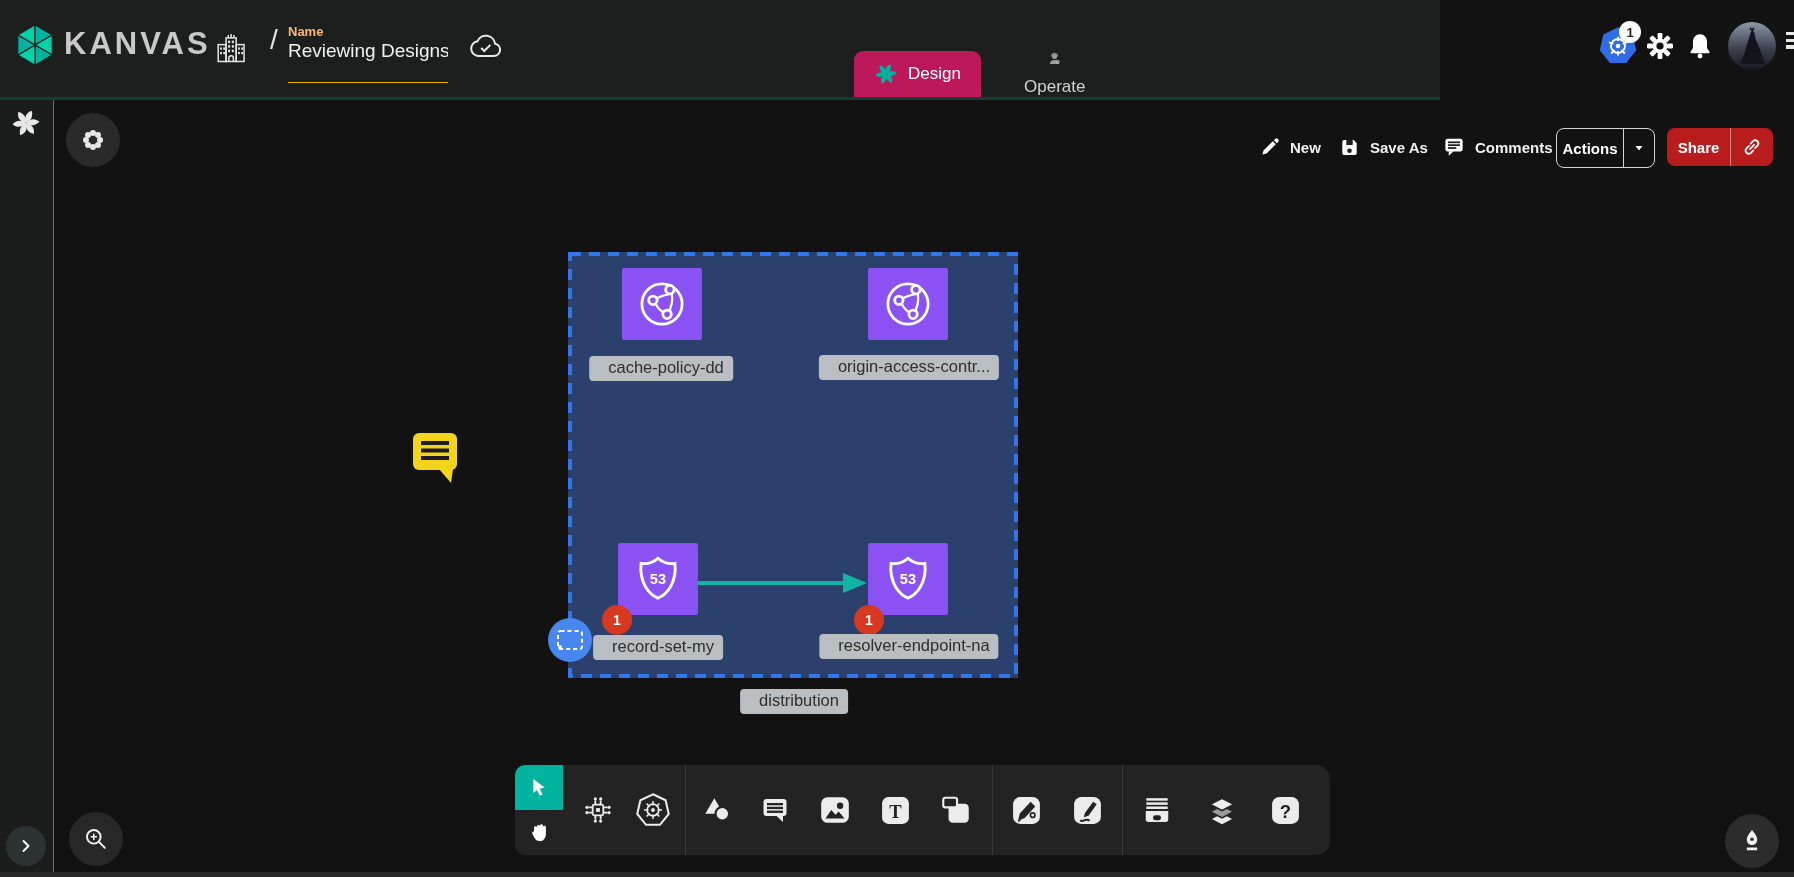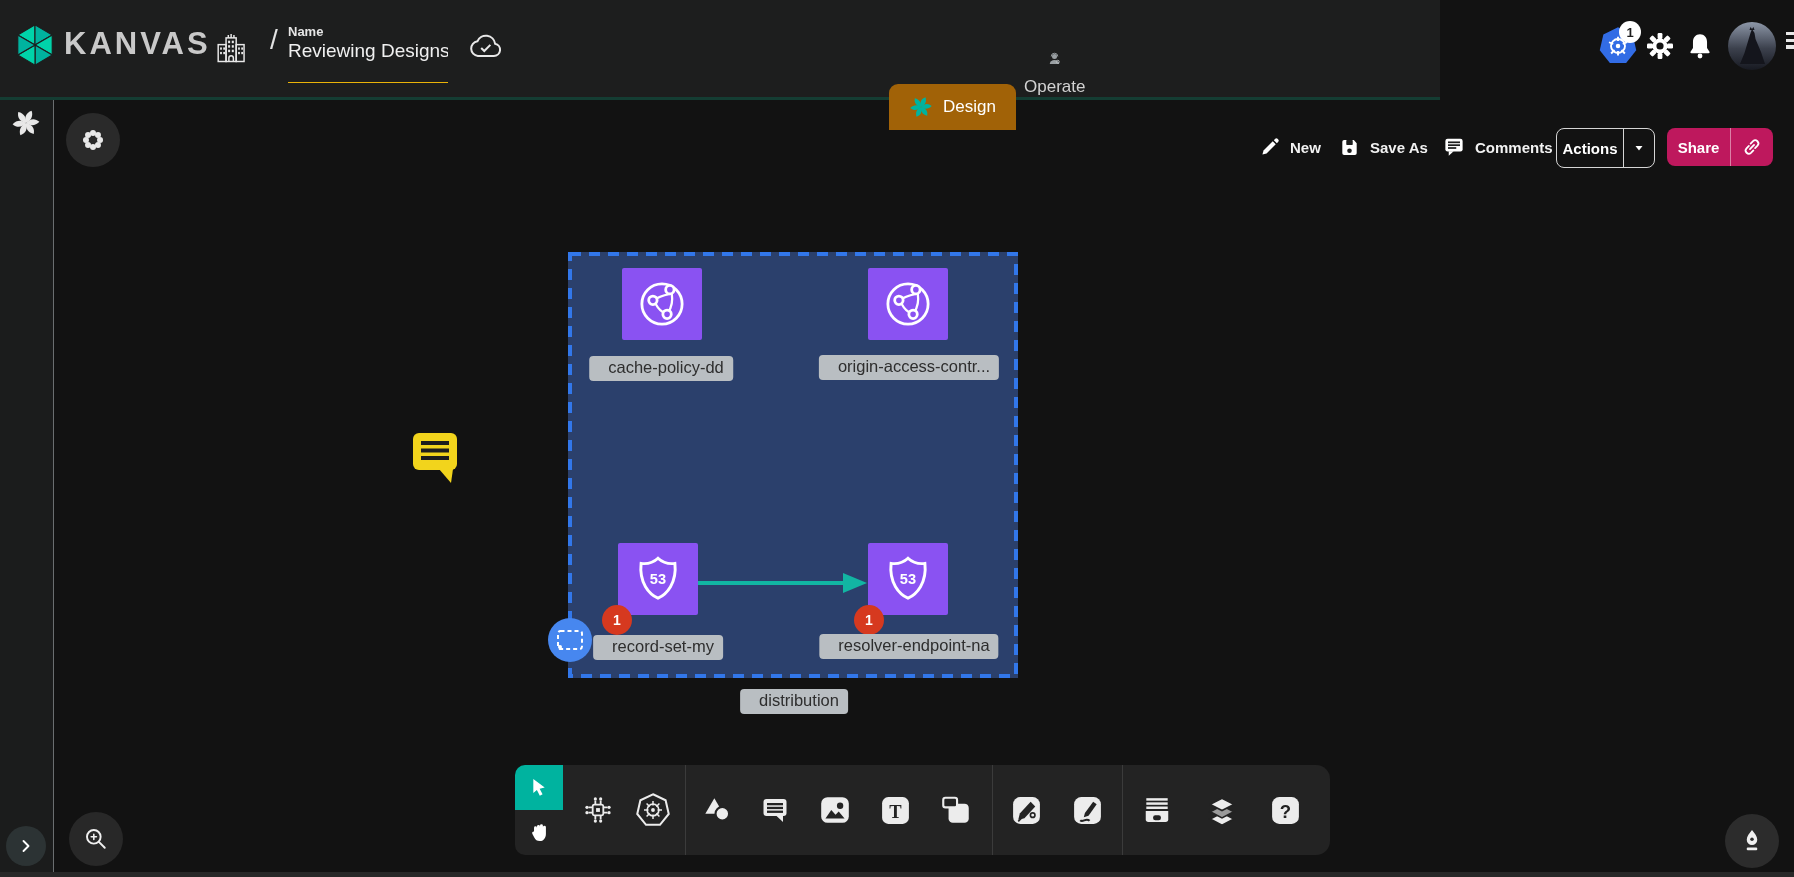--- a/index.html
+++ b/index.html
@@ -8,26 +8,26 @@
   .abs{position:absolute;}
   svg{display:block;}
   svg text{font-family:"Liberation Sans",sans-serif;}
   .serif-t{font-family:"Liberation Serif",serif;}
 
   
   .header{left:0;top:0;width:1440px;height:97px;background:#1d1e1e;border-bottom:3px solid #143d33;}
   .wordmark{left:64px;top:26px;font-size:31px;font-weight:700;letter-spacing:3px;color:#c9c9c9;}
   .hdr-btn{background:none;border:none;cursor:pointer;padding:0;}
   .slash{left:270px;top:24px;font-size:28px;color:#e3e3e3;font-weight:300;}
-  .name-label{left:288px;top:24px;font-size:13px;font-weight:700;color:#e5e5e5;}
+  .name-label{left:288px;top:24px;font-size:13px;font-weight:700;color:#fdba74;}
   .name-input{left:288px;top:40px;width:160px;background:transparent;border:none;outline:none;
               border-bottom:1px solid #eab308;color:#f0f0f0;font-size:19px;padding:0 0 20px 0;
               font-family:"Liberation Sans",sans-serif;}
   .tab{display:flex;align-items:center;gap:10px;height:46px;padding:0 20px;border-radius:9px 9px 0 0;cursor:pointer;}
-  .tab-design{left:889px;top:51px;background:#a16207;margin-top:33px;}
+  .tab-design{left:854px;top:51px;background:#be185d;}
   .tab-operate{left:1004px;top:51px;background:transparent;flex-direction:column;}
   .tab-label{font-size:17px;color:#fff;}
   .tab-label.inactive{color:#d2d2d2;}
   .badge-k8s{left:1619px;top:21px;width:22px;height:22px;border-radius:50%;background:#fff;color:#1d1d1d;
              font-size:13px;font-weight:700;display:flex;align-items:center;justify-content:center;}
   .avatar{left:1728px;top:22px;width:48px;height:48px;border-radius:50%;overflow:hidden;cursor:pointer;}
 
   
   .sidebar{left:0;top:100px;width:53px;height:777px;background:#1b1c1c;border-right:1px solid #6a6e70;}
 
@@ -289,21 +289,21 @@
 
   <div class="abs btn-actions">
     <div class="txt">Actions</div>
     <div class="caret">
       <svg width="14" height="14" viewBox="0 0 28 28">
         <polygon points="7,10 21,10 14,19" fill="#fff"></polygon>
       </svg>
     </div>
   </div>
 
-  <div class="abs btn-share" style="background:#be185d">
+  <div class="abs btn-share" style="background:#b91c1c">
     <div class="txt">Share</div>
     <div class="lnk">
       <svg width="22" height="22" viewBox="0 0 32 32">
         <g fill="none" stroke="#fff" stroke-width="2.6" stroke-linecap="round">
           <path d="M13 19 L19 13"></path>
           <path d="M11.5 14.5 l-3.5 3.5 a4.6 4.6 0 0 0 6.5 6.5 l3.5 -3.5"></path>
           <path d="M20.5 17.5 l3.5 -3.5 a4.6 4.6 0 0 0 -6.5 -6.5 l-3.5 3.5"></path>
         </g>
       </svg>
     </div>

